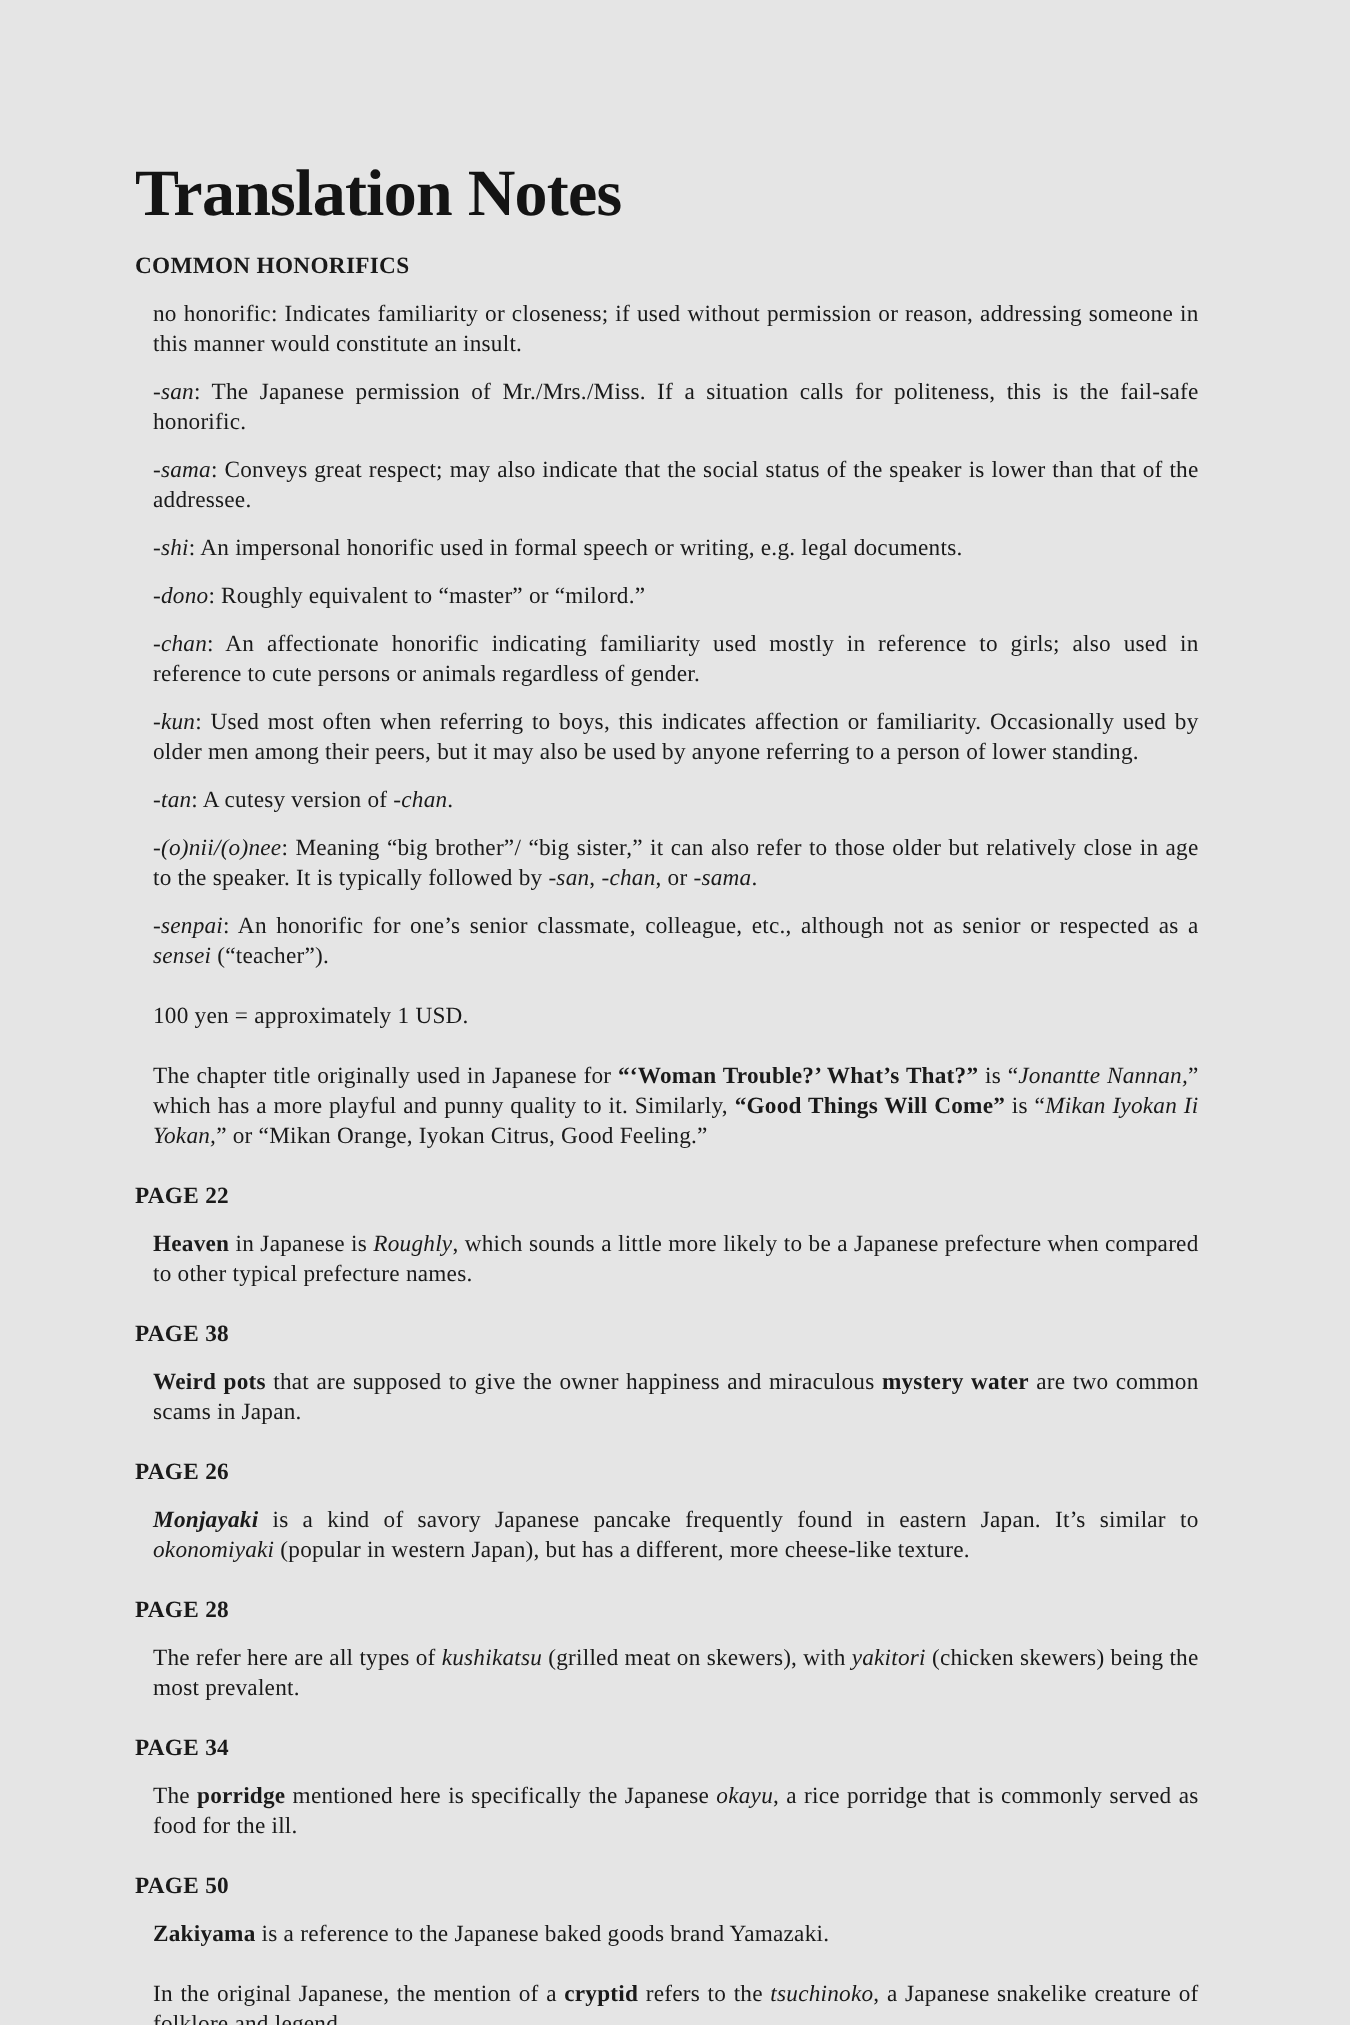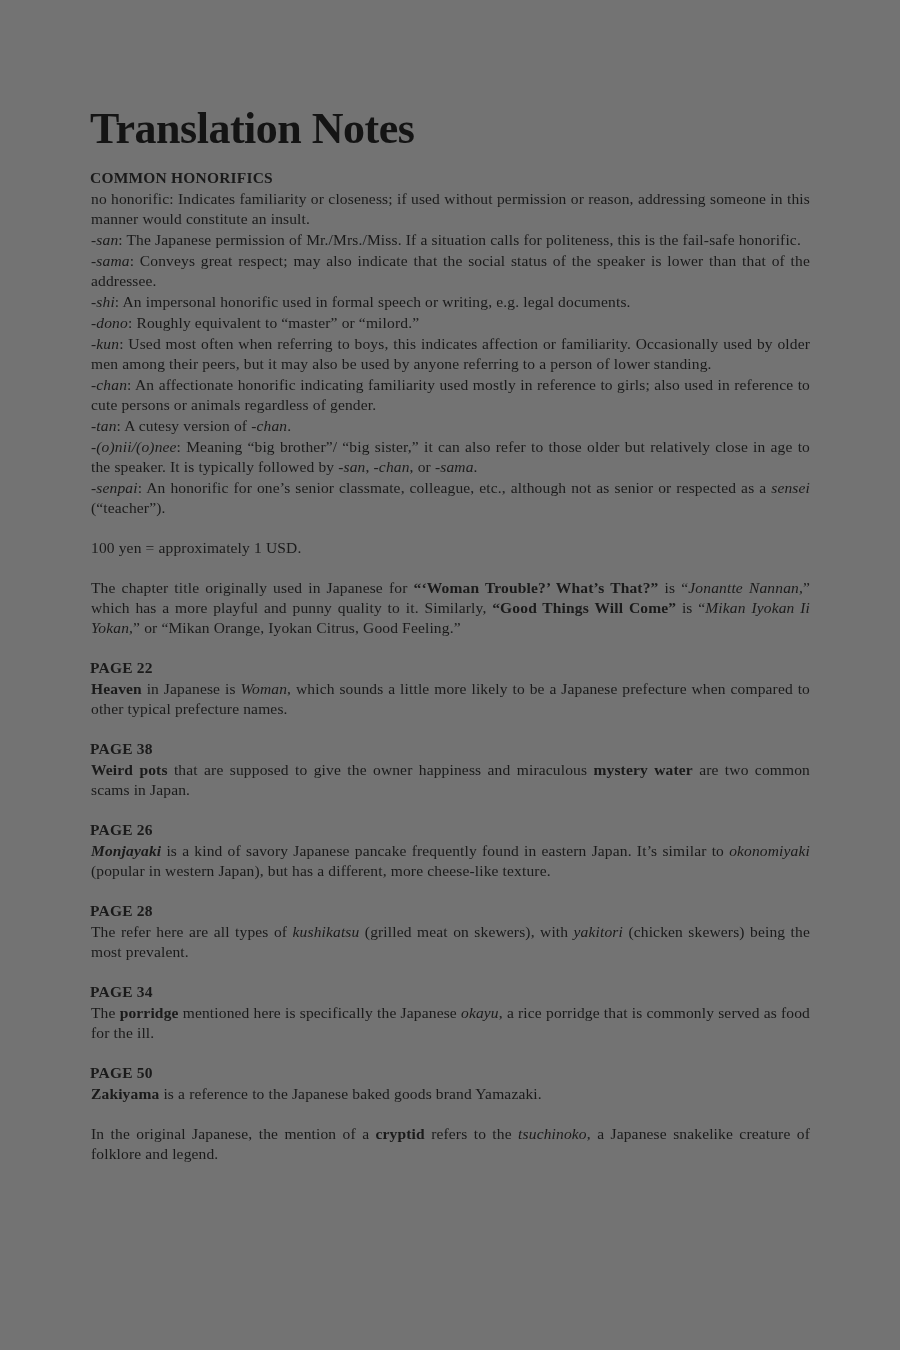--- a/index.html
+++ b/index.html
@@ -1,54 +1,54 @@
 <!DOCTYPE html>
 <html><head>
 <meta charset="utf-8">
 <style>
   html,body{margin:0;padding:0;}
   body{background:#ffffff;font-family:"Liberation Serif","DejaVu Serif",serif;}
-  .page{position:relative;width:900px;height:1350px;background:#737373;color:#1a1a1a;overflow:hidden;}
+  .page{position:relative;width:900px;height:1350px;background:#e5e5e5;color:#1a1a1a;overflow:hidden;}
   .content{position:absolute;left:90px;top:0;width:721px;}
   .title{font-size:44px;font-weight:700;line-height:1.12;letter-spacing:-0.5px;margin:104px 0 15px 0;color:#141414;}
   .section{margin:0 0 20px 0;}
   .sec-heading{font-weight:700;font-size:15.5px;line-height:20px;letter-spacing:0.2px;}
-  .para{margin:1px;font-size:15.5px;line-height:20px;text-align:justify;letter-spacing:0.15px;}
+  .para{margin:12px;font-size:15.5px;line-height:20px;text-align:justify;letter-spacing:0.15px;}
   .para span.b{font-weight:700;}
   .para span.i{font-style:italic;}
 </style>
 </head>
 <body>
 
 <div class="page">
   <div class="content">
     <h1 class="title">Translation Notes</h1>
     <div>
         <section class="section">
           <div class="sec-heading">COMMON HONORIFICS</div>
           <p class="para"><span>no honorific: Indicates familiarity or closeness; if used without permission or reason, addressing someone in this manner would constitute an insult.</span></p>
           <p class="para"><span class="i">-san</span><span>: The Japanese permission of Mr./Mrs./Miss. If a situation calls for politeness, this is the fail-safe honorific.</span></p>
           <p class="para"><span class="i">-sama</span><span>: Conveys great respect; may also indicate that the social status of the speaker is lower than that of the addressee.</span></p>
           <p class="para"><span class="i">-shi</span><span>: An impersonal honorific used in formal speech or writing, e.g. legal documents.</span></p>
           <p class="para"><span class="i">-dono</span><span>: Roughly equivalent to “master” or “milord.”</span></p>
+          <p class="para"><span class="i">-chan</span><span>: An affectionate honorific indicating familiarity used mostly in reference to girls; also used in reference to cute persons or animals regardless of gender.</span></p>
           <p class="para"><span class="i">-kun</span><span>: Used most often when referring to boys, this indicates affection or familiarity. Occasionally used by older men among their peers, but it may also be used by anyone referring to a person of lower standing.</span></p>
-          <p class="para"><span class="i">-chan</span><span>: An affectionate honorific indicating familiarity used mostly in reference to girls; also used in reference to cute persons or animals regardless of gender.</span></p>
           <p class="para"><span class="i">-tan</span><span>: A cutesy version of </span><span class="i">-chan</span><span>.</span></p>
           <p class="para"><span class="i">-(o)nii/(o)nee</span><span>: Meaning “big brother”/ “big sister,” it can also refer to those older but relatively close in age to the speaker. It is typically followed by </span><span class="i">-san</span><span>, </span><span class="i">-chan</span><span>, or </span><span class="i">-sama</span><span>.</span></p>
           <p class="para"><span class="i">-senpai</span><span>: An honorific for one’s senior classmate, colleague, etc., although not as senior or respected as a </span><span class="i">sensei</span><span> (“teacher”).</span></p>
         </section>
         <section class="section">
           <p class="para"><span>100 yen = approximately 1 USD.</span></p>
         </section>
         <section class="section">
           <p class="para"><span>The chapter title originally used in Japanese for </span><span class="b">“‘Woman Trouble?’ What’s That?”</span><span> is “</span><span class="i">Jonantte Nannan,</span><span>” which has a more playful and punny quality to it. Similarly, </span><span class="b">“Good Things Will Come”</span><span> is “</span><span class="i">Mikan Iyokan Ii Yokan,</span><span>” or “Mikan Orange, Iyokan Citrus, Good Feeling.”</span></p>
         </section>
         <section class="section">
           <div class="sec-heading">PAGE 22</div>
-          <p class="para"><span class="b">Heaven</span><span> in Japanese is </span><span class="i">Woman</span><span>, which sounds a little more likely to be a Japanese prefecture when compared to other typical prefecture names.</span></p>
+          <p class="para"><span class="b">Heaven</span><span> in Japanese is </span><span class="i">Roughly</span><span>, which sounds a little more likely to be a Japanese prefecture when compared to other typical prefecture names.</span></p>
         </section>
         <section class="section">
           <div class="sec-heading">PAGE 38</div>
           <p class="para"><span class="b">Weird pots</span><span> that are supposed to give the owner happiness and miraculous </span><span class="b">mystery water</span><span> are two common scams in Japan.</span></p>
         </section>
         <section class="section">
           <div class="sec-heading">PAGE 26</div>
           <p class="para"><span class="b i">Monjayaki</span><span> is a kind of savory Japanese pancake frequently found in eastern Japan. It’s similar to </span><span class="i">okonomiyaki</span><span> (popular in western Japan), but has a different, more cheese-like texture.</span></p>
         </section>
         <section class="section">

